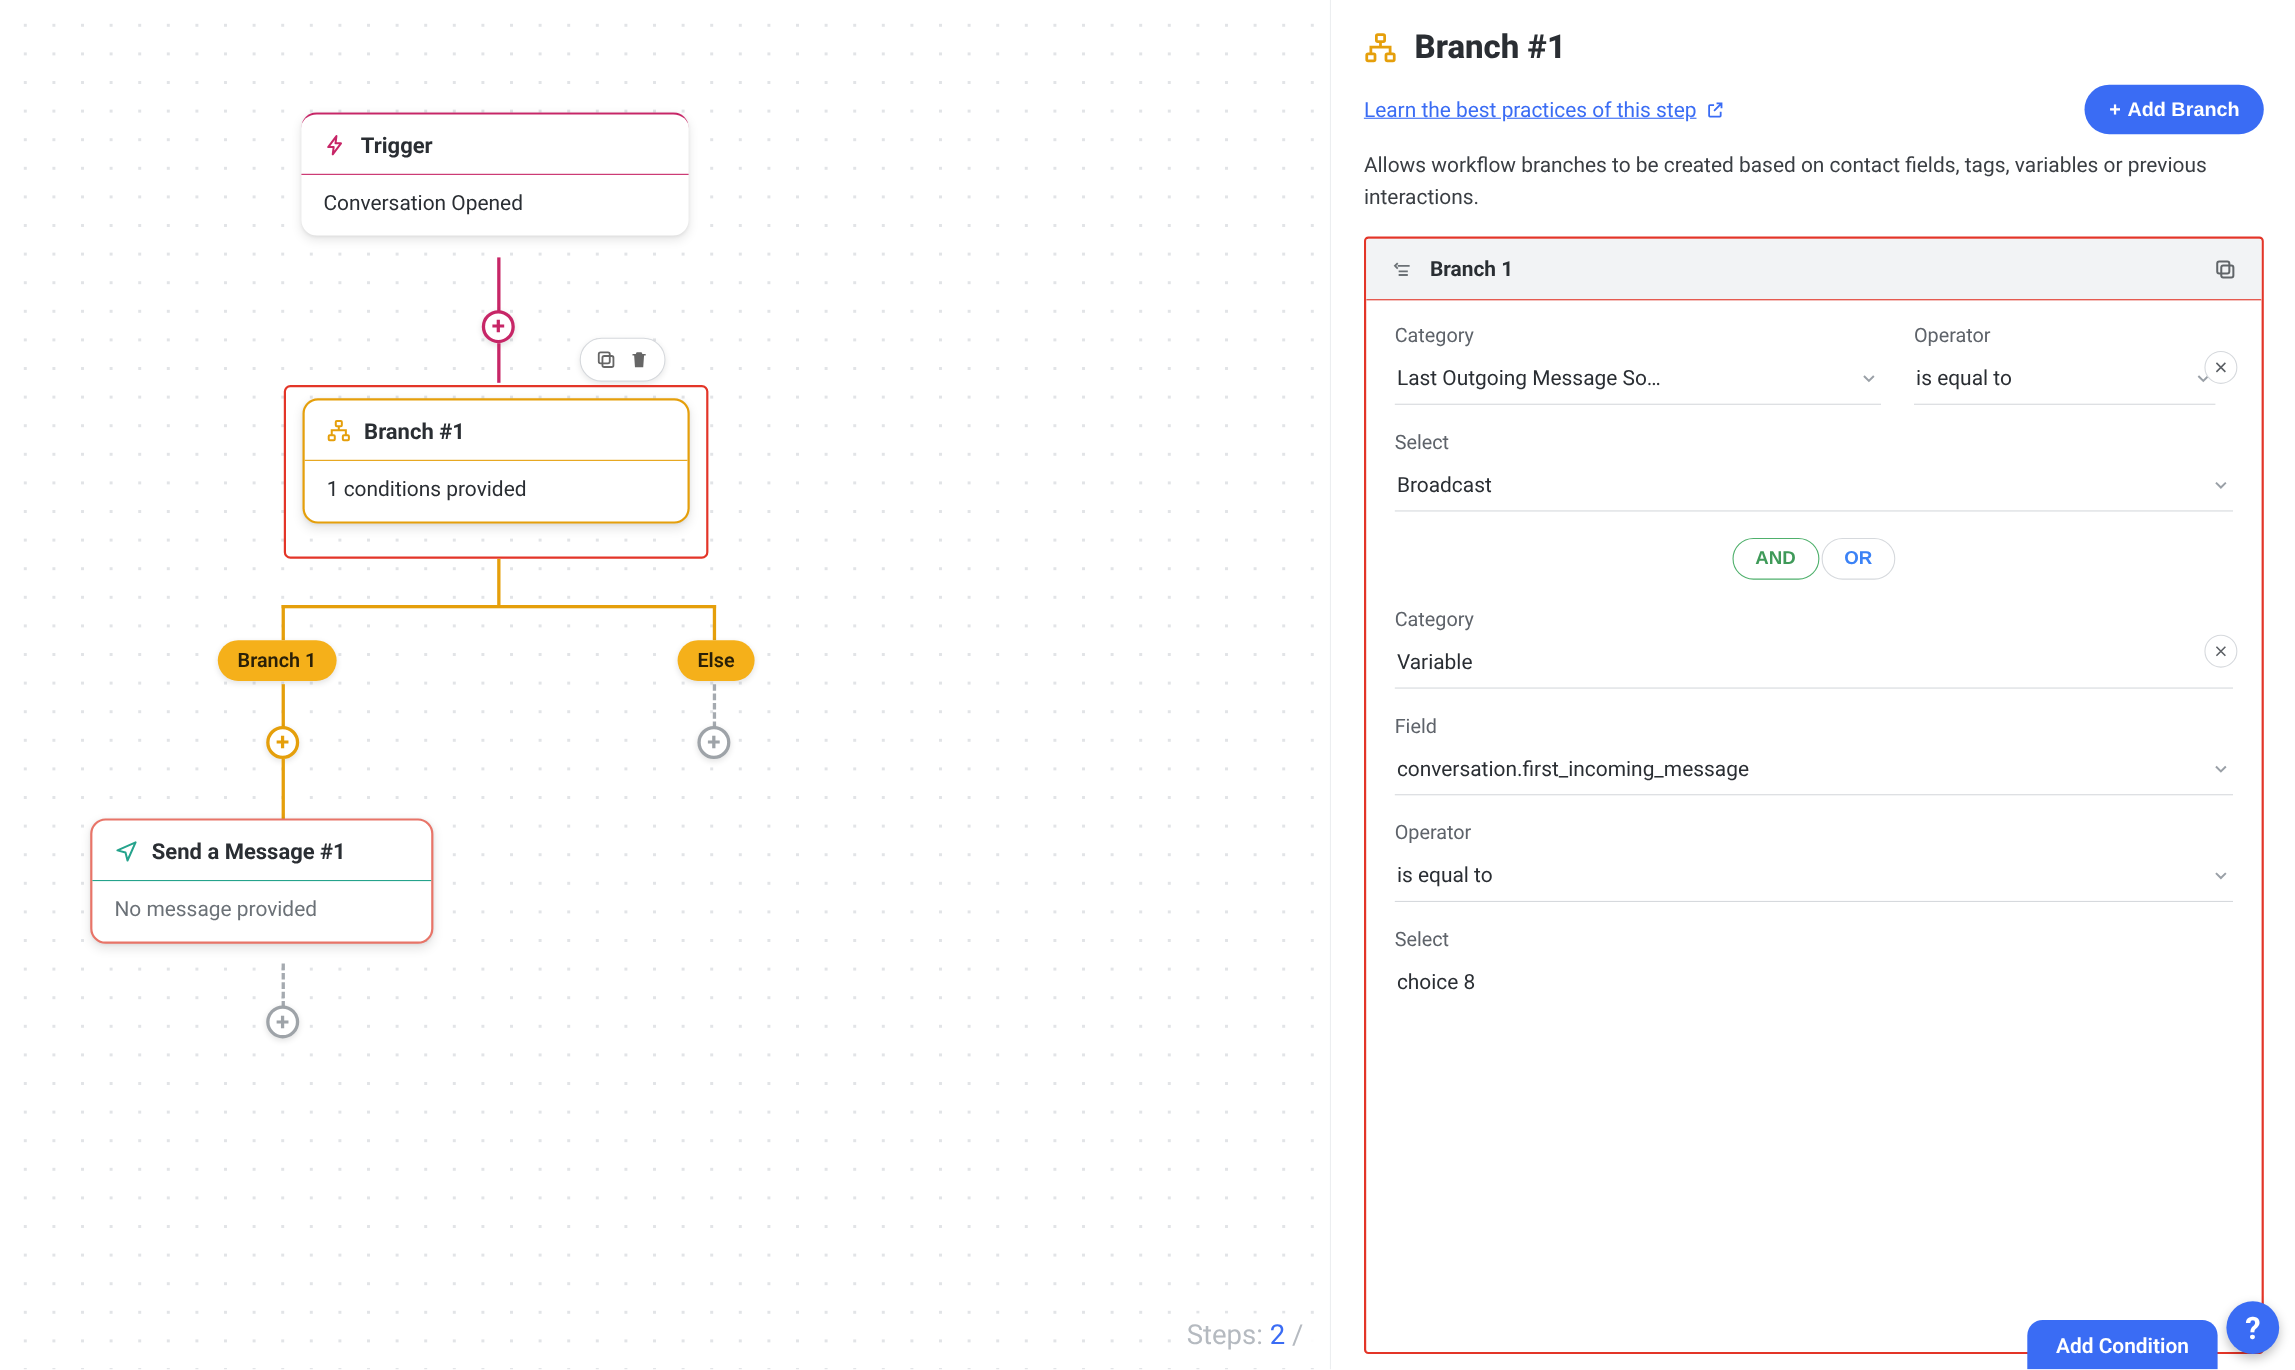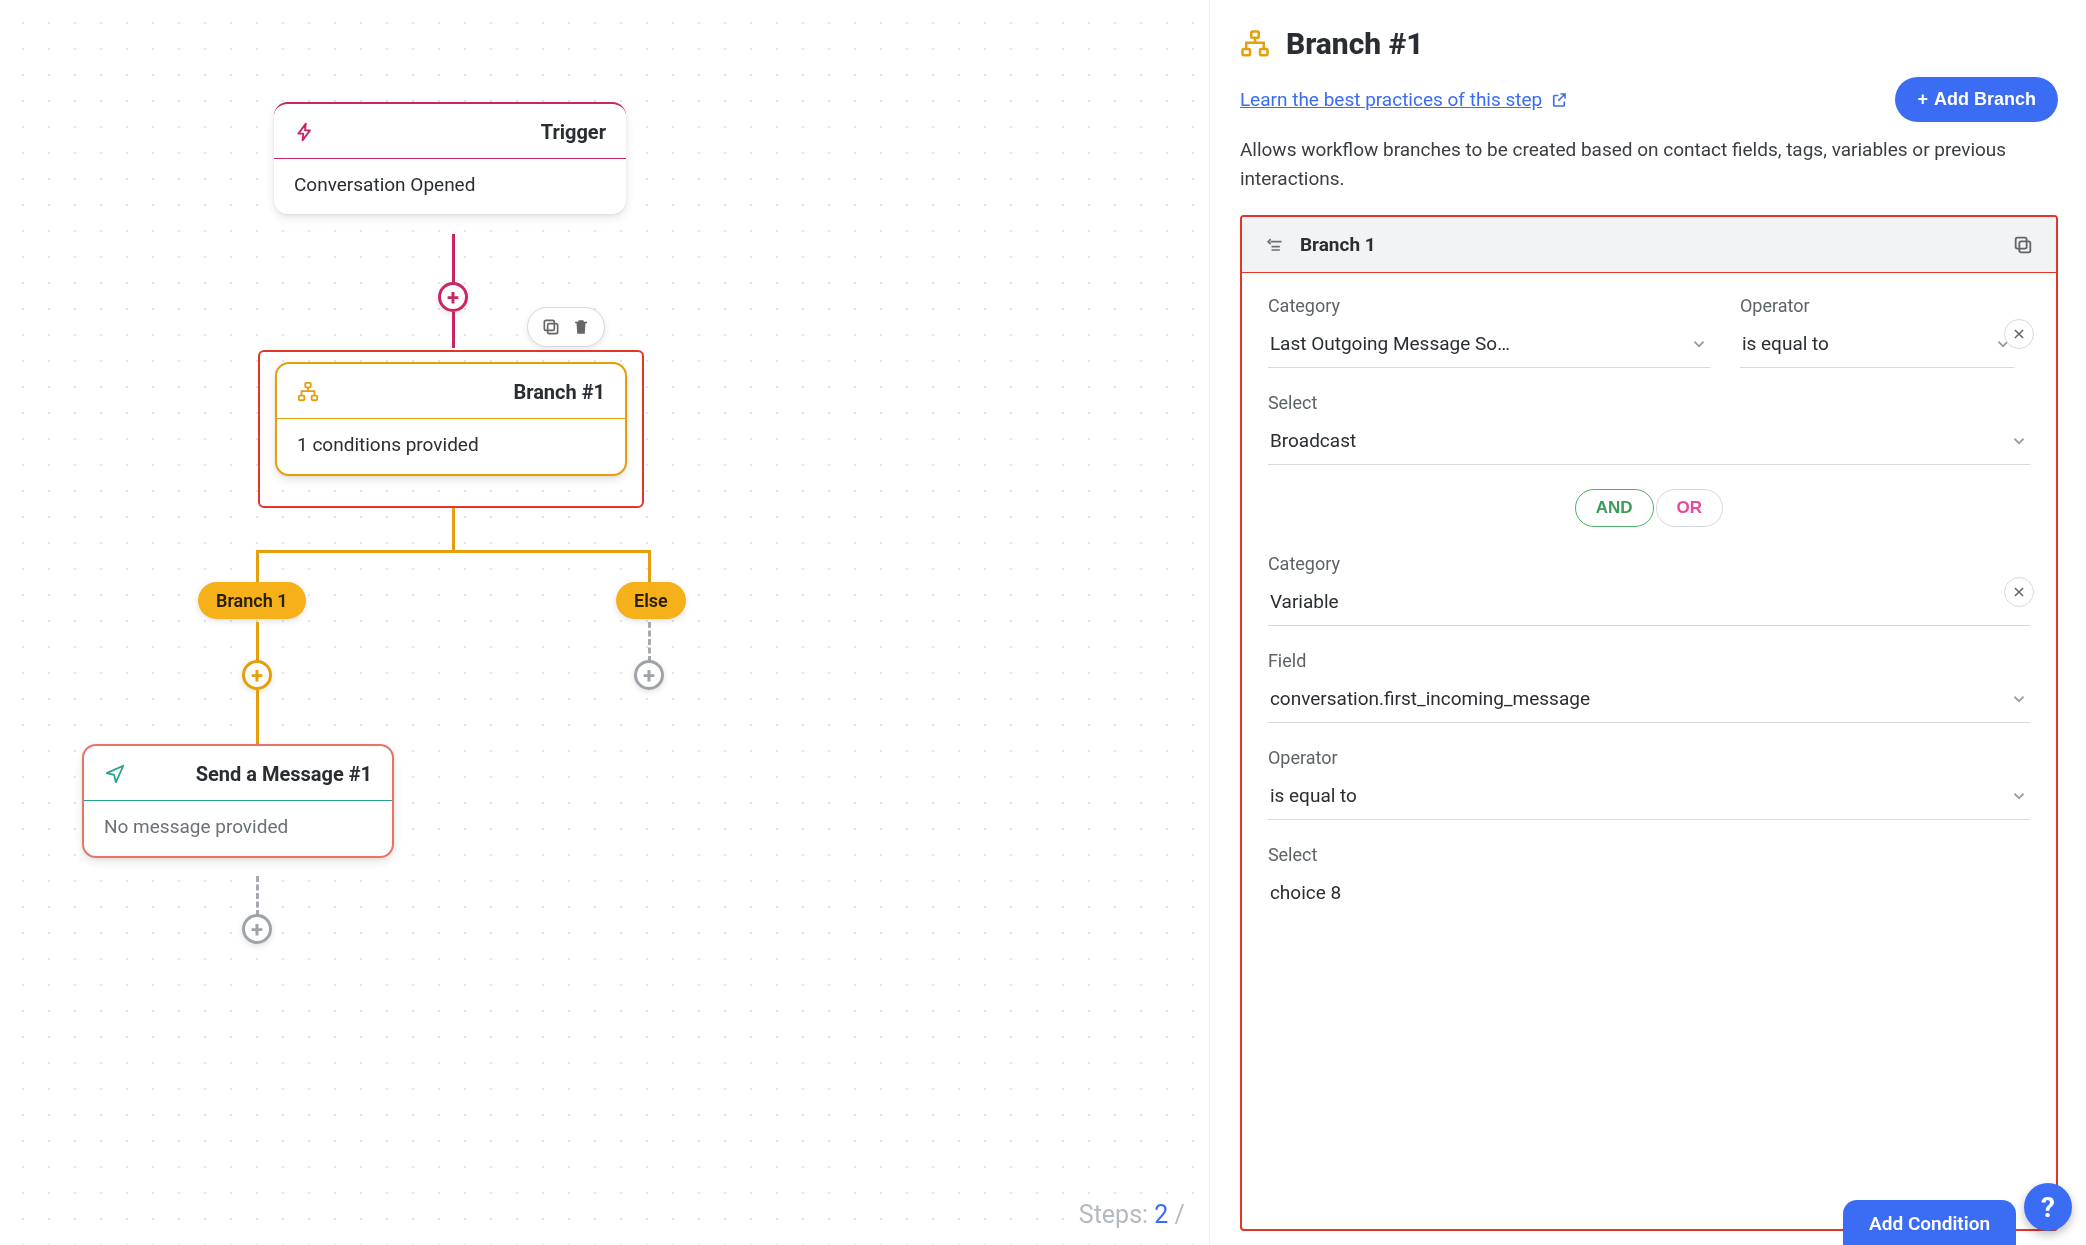--- a/index.html
+++ b/index.html
@@ -51,21 +51,20 @@
     box-shadow: 0 4px 10px rgba(0,0,0,0.10), 0 1px 3px rgba(0,0,0,0.06);
     min-width:260px;
   }
   .node .hdr{
     display:flex;
     align-items:center;
     gap:12px;
     padding:16px 20px 14px;
     font-weight:700;
     font-size:20px;
-    justify-content:space-between;
   }
   .node .hdr .ico{width:22px;height:22px;display:flex;align-items:center;justify-content:center;}
   .node .body{
     padding:14px 20px 18px;
     font-size:19px;
     color:var(--txt);
   }
   .node hr{border:none;height:1px;margin:0;}
   .node.trigger{border-top:2px solid var(--pink);}
   .node.trigger hr{background:var(--pink);}
@@ -259,21 +258,21 @@
   }
   .andor button{
     border-radius:999px;
     padding:8px 20px;
     font-size:17px;
     font-weight:600;
     background:#fff;
     cursor:pointer;
   }
   .andor .and{border:1.5px solid #4fb06c;color:#3f9a59;}
-  .andor .or{border:1.5px solid var(--grey-lt);color:#ec4899;}
+  .andor .or{border:1.5px solid var(--grey-lt);color:#3b82f6;}
   .add-cond-bar{
     position:absolute;
     bottom:0; right:70px;
     background:var(--blue);
     color:#fff;
     padding:12px 26px 10px;
     border-radius:14px 14px 0 0;
     font-size:19px;
     font-weight:600;
     cursor:pointer;

